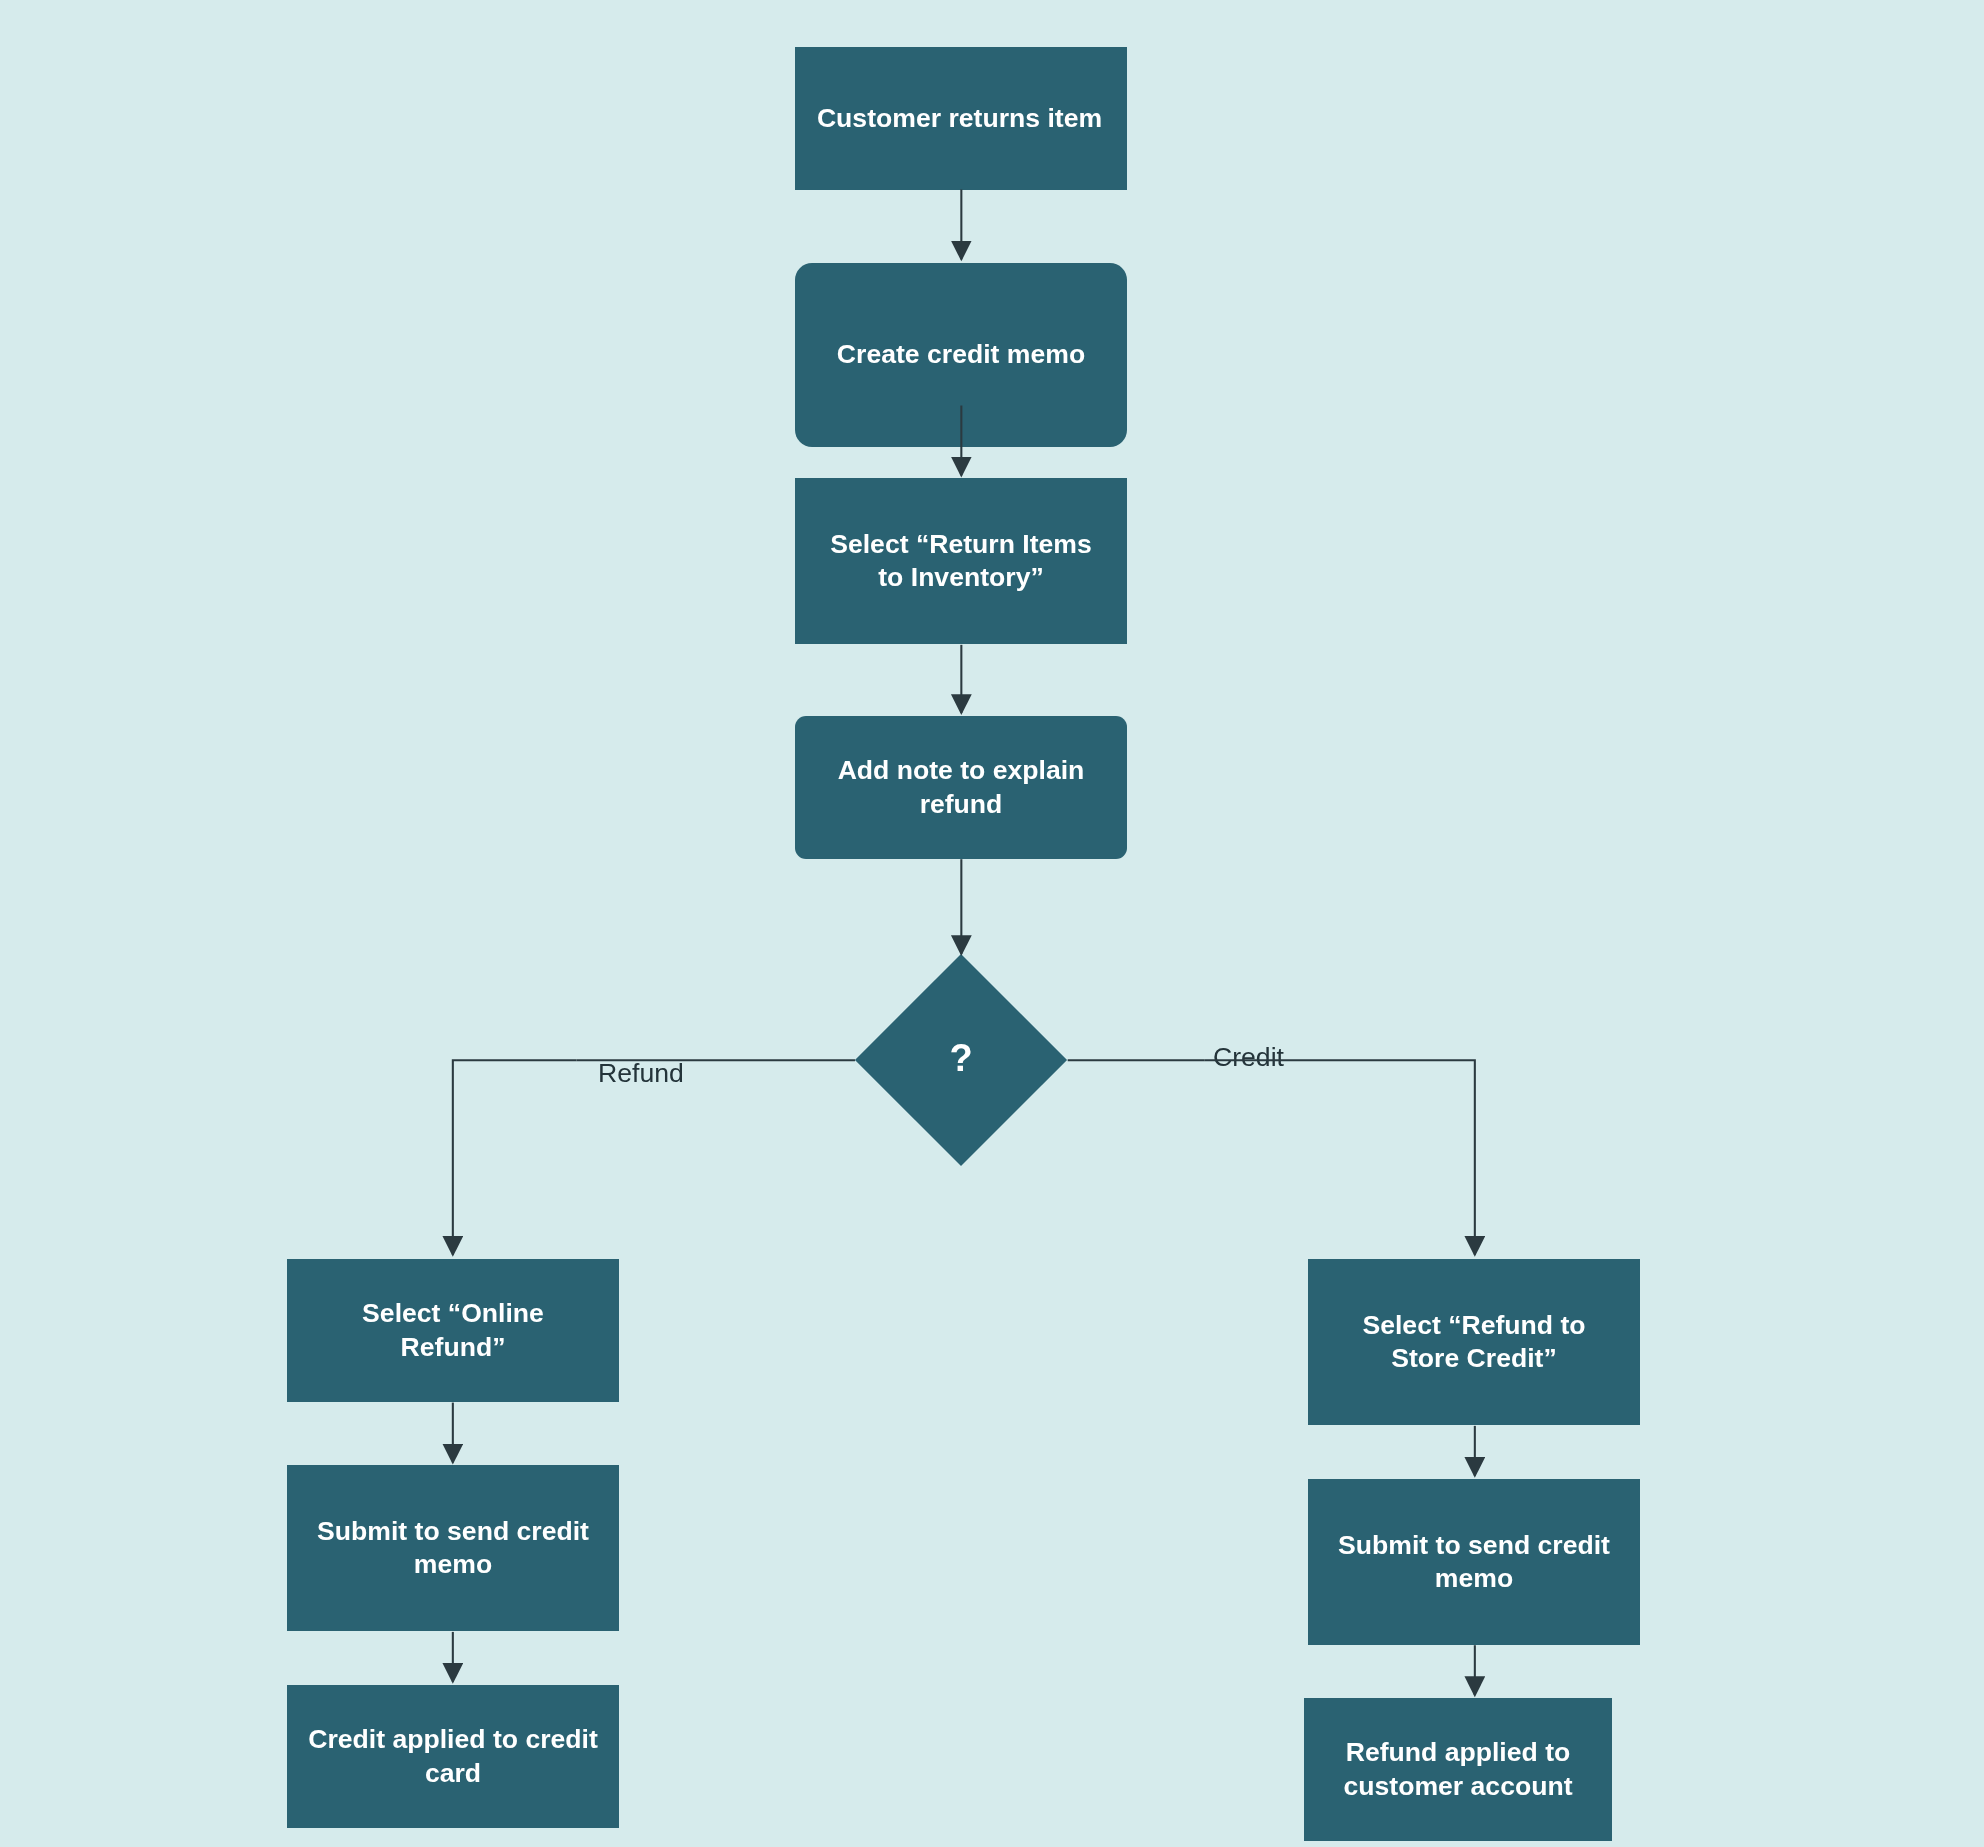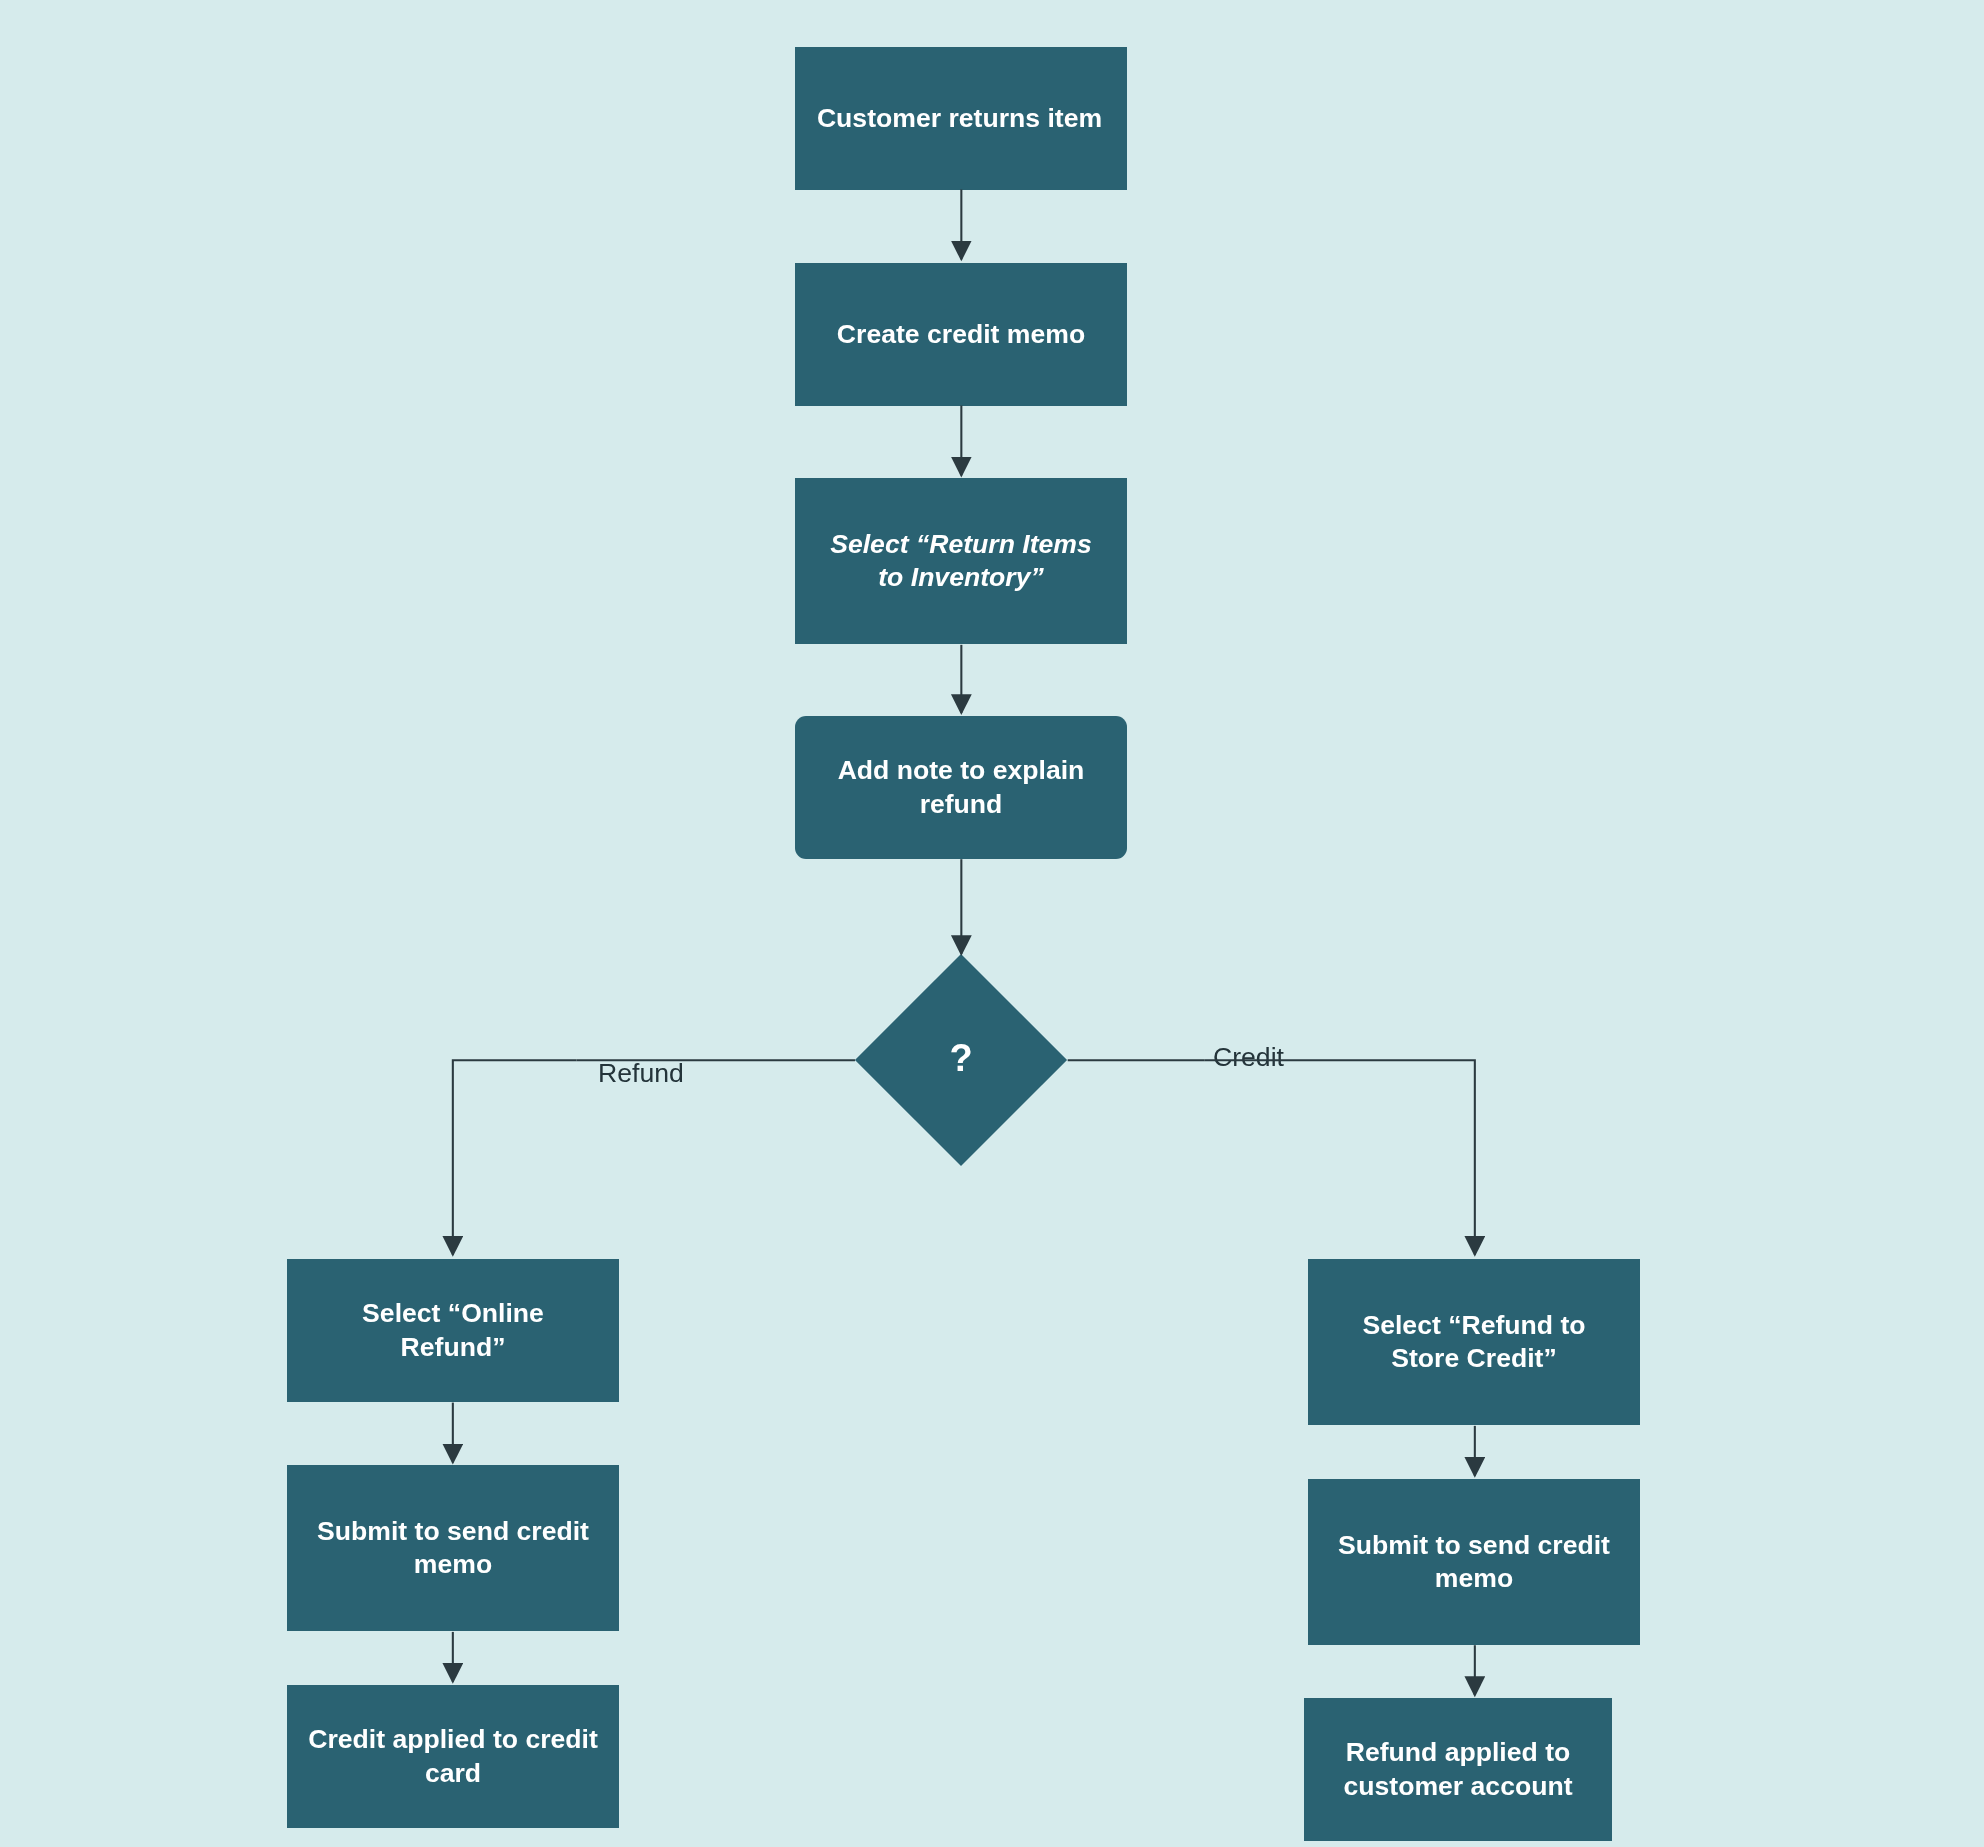--- a/index.html
+++ b/index.html
@@ -57,25 +57,25 @@
     fill: #2b3a40;
   }
 </style>
 </head>
 <body>
 
 <div class="node" style="left:795px; top:47px; width:332px; height:143px;padding-left:17px;">
   <span>Customer returns item</span>
 </div>
 
-<div class="node" style="left:795px; top:263px; width:332px; height:143px;">
+<div class="node" style="left:795px; top:263px; width:332px; height:184px;border-radius:17px;">
   <span>Create credit memo</span>
 </div>
 
-<div class="node" style="left:795px; top:478px; width:332px; height:166px;font-style:italic;">
+<div class="node" style="left:795px; top:478px; width:332px; height:166px;">
   <span>Select “Return Items to Inventory”</span>
 </div>
 
 <div class="node" style="left:795px; top:716px; width:332px; height:143px;border-radius:11px;">
   <span>Add note to explain refund</span>
 </div>
 
 <div class="decision" style="left:886px; top:985px;"></div>
 <div class="decision-label" style="left:886px; top:1037px;">
   <span>?</span>

